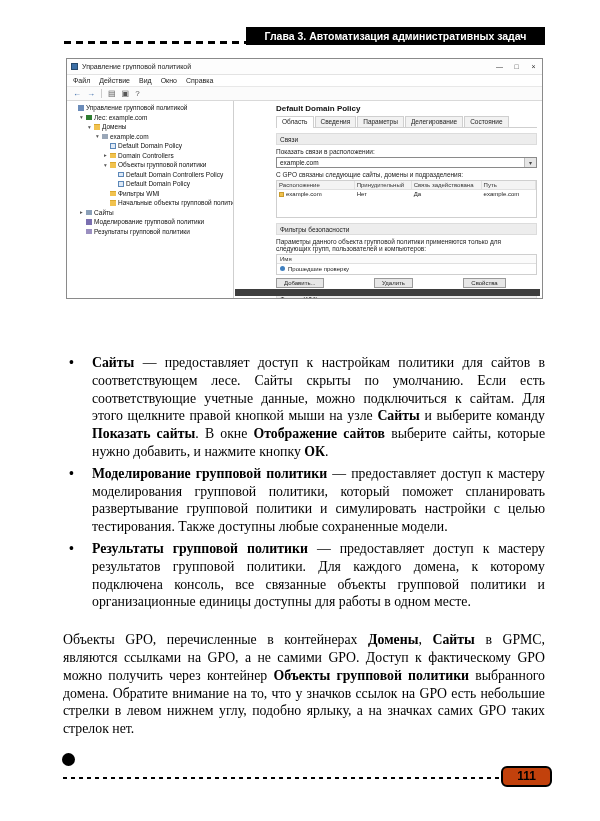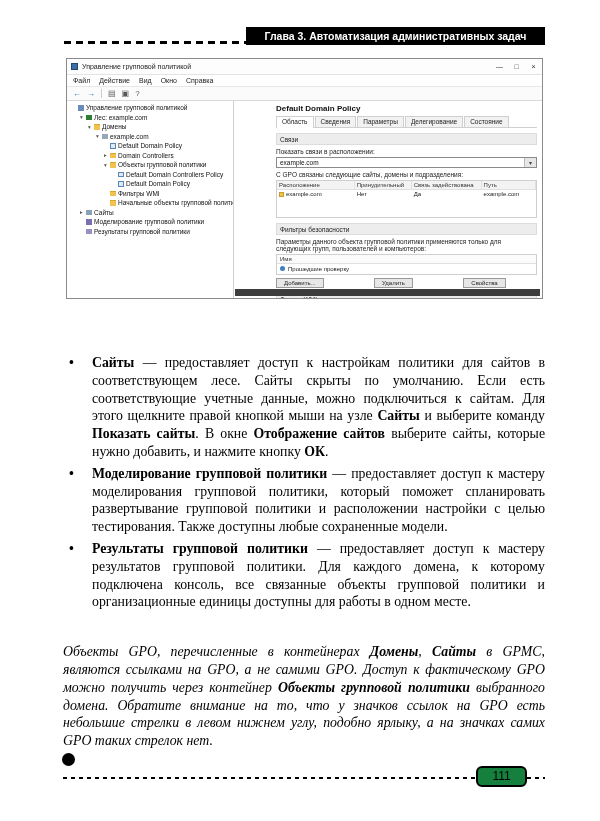--- a/index.html
+++ b/index.html
@@ -75,31 +75,31 @@
   .darkbar { position:absolute; left:168px; right:2px; bottom:2px; height:7px; background:#3d3d3d; }
 
   
   .caption { position:absolute; left:63px; top:309px; width:482px; text-align:center;
     font-family:"Liberation Sans",sans-serif; font-weight:bold; font-size:11px; color:#000; }
   .bodytext { position:absolute; left:63px; top:354px; width:482px;
     font-size:13.8px; line-height:17.8px; text-align:justify; }
   .bullet { display:flex; margin-bottom:4px; }
   .marker { width:29px; flex:0 0 29px; padding-left:6px; font-weight:bold; }
   .btext { flex:1; }
-  .paragraph { margin-top:32px;font-style:italic; }
+  .paragraph { margin-top:20px; }
   .seg-b { font-weight:bold; }
 
   
   .footer-dot { position:absolute; left:62px; top:753px; width:13px; height:13px;
     border-radius:50%; background:#000; }
   .foot-rule { position:absolute; left:63px; top:777px; width:482px; height:2px;
     background:repeating-linear-gradient(90deg,#000 0 4px,transparent 4px 8px); }
-  .pagenum { position:absolute; left:476px; top:766px; width:51px; height:21px; z-index:2;
-    background:#15803d; border:2px solid #000; border-radius:6px;
-    font-family:"Liberation Sans",sans-serif; font-weight:normal; font-size:12px;
+  .pagenum { position:absolute; left:501px; top:766px; width:51px; height:21px; z-index:2;
+    background:#c2410c; border:2px solid #000; border-radius:6px;
+    font-family:"Liberation Sans",sans-serif; font-weight:bold; font-size:12px;
     text-align:center; line-height:17px; }
 </style>
 </head>
 <body>
 
 <div class="page">
 
   <div class="head-rule"></div>
   <div class="chapter-bar">Глава 3. Автоматизация административных задач</div>
 
@@ -266,21 +266,21 @@
   </div>
 
 
   <div class="bodytext">
     <div class="bullet">
       <span class="marker">•</span>
       <div class="btext"><span class="seg-b">Сайты</span><span> — предоставляет доступ к настройкам политики для сайтов в соответствующем лесе. Сайты скрыты по умолчанию. Если есть соответствующие учетные данные, можно подключиться к сайтам. Для этого щелкните правой кнопкой мыши на узле </span><span class="seg-b">Сайты</span><span> и выберите команду </span><span class="seg-b">Показать сайты</span><span>. В окне </span><span class="seg-b">Отображение сайтов</span><span> выберите сайты, которые нужно добавить, и нажмите кнопку </span><span class="seg-b">ОК</span><span>.</span></div>
     </div>
     <div class="bullet">
       <span class="marker">•</span>
-      <div class="btext"><span class="seg-b">Моделирование групповой политики</span><span> — предоставляет доступ к мастеру моделирования групповой политики, который поможет спланировать развертывание групповой политики и расположении настройки с целью тестирования. Также доступны любые сохраненные модели.</span></div>
+      <div class="btext"><span class="seg-b">Моделирование групповой политики</span><span> — предоставляет доступ к мастеру моделирования групповой политики, который поможет спланировать развертывание групповой политики и симулировать настройки с целью тестирования. Также доступны любые сохраненные модели.</span></div>
     </div>
     <div class="bullet">
       <span class="marker">•</span>
       <div class="btext"><span class="seg-b">Результаты групповой политики</span><span> — предоставляет доступ к мастеру результатов групповой политики. Для каждого домена, к которому подключена консоль, все связанные объекты групповой политики и организационные единицы доступны для работы в одном месте.</span></div>
     </div>
     <div class="paragraph"><span>Объекты GPO, перечисленные в контейнерах </span><span class="seg-b">Домены</span><span>, </span><span class="seg-b">Сайты</span><span> в GPMC, являются ссылками на GPO, а не самими GPO. Доступ к фактическому GPO можно получить через контейнер </span><span class="seg-b">Объекты групповой политики</span><span> выбранного домена. Обратите внимание на то, что у значков ссылок на GPO есть небольшие стрелки в левом нижнем углу, подобно ярлыку, а на значках самих GPO таких стрелок нет.</span></div>
   </div>
 
   <div class="footer-dot"></div>
   <div class="foot-rule"></div>

